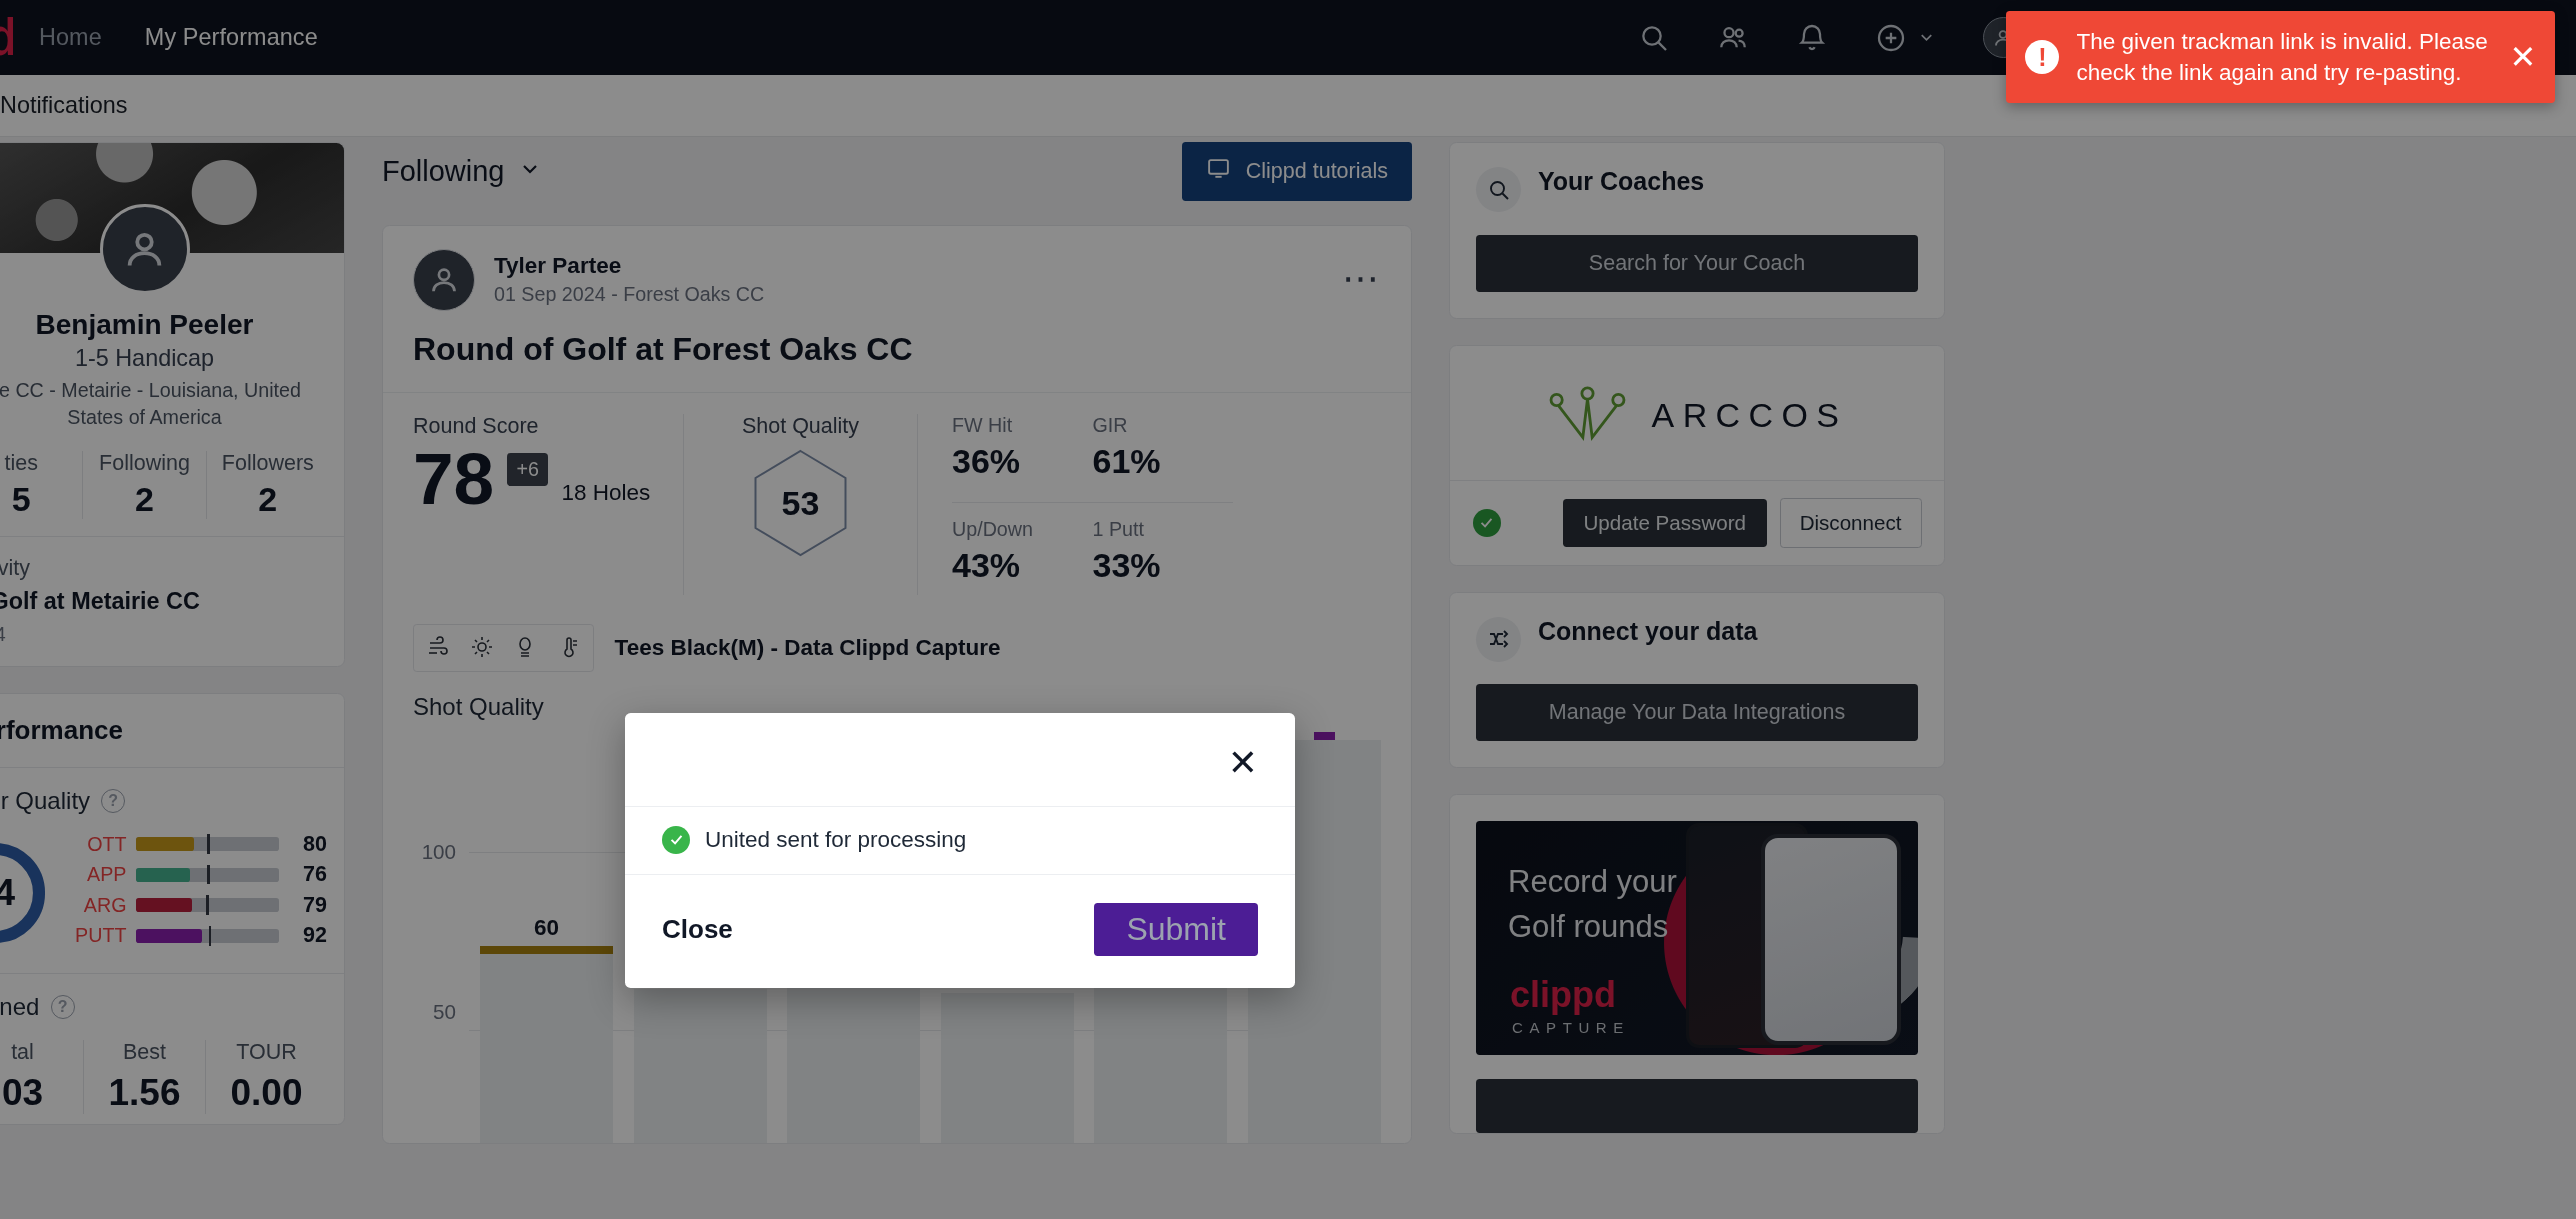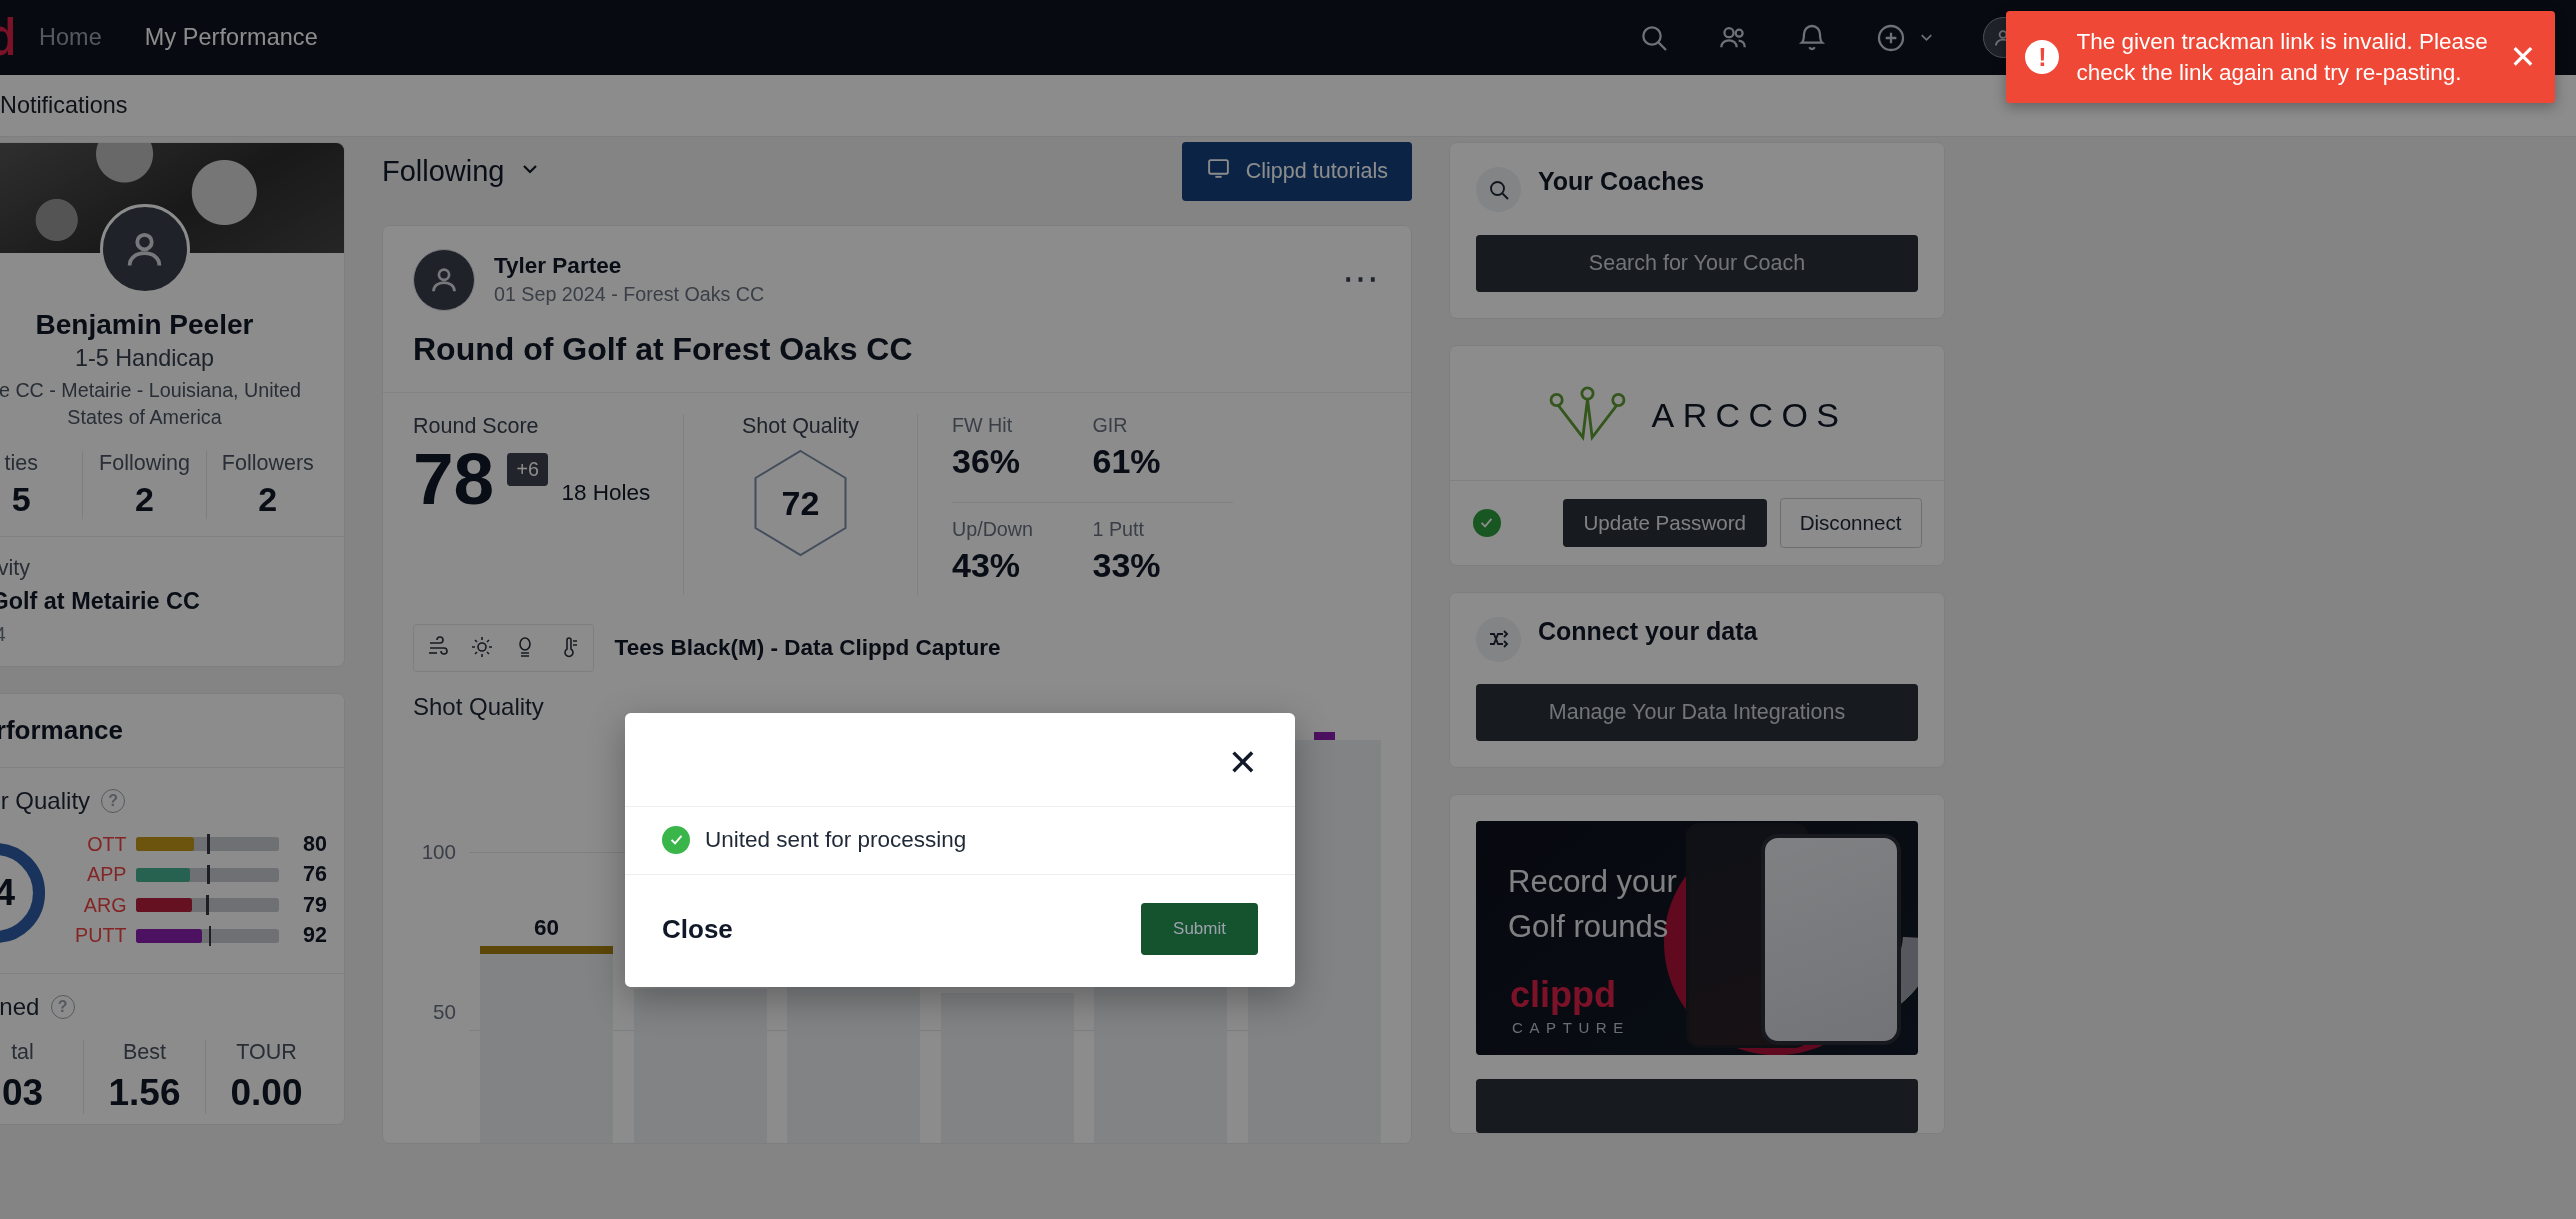--- a/index.html
+++ b/index.html
@@ -242,22 +242,22 @@
   }
   .m-input::placeholder { color: #b5babf; }
   .m-status { display: flex; align-items: center; gap: 15px; padding: 19px 0 20.6px; }
   .m-status .dot { width: 28px; height: 28px; border-radius: 50%; background: #39b54a;
                    display: flex; align-items: center; justify-content: center; }
   .m-status .dot svg { width: 17px; height: 17px; stroke: #fff; fill: none; stroke-width: 2.8; }
   .m-status span { font-size: 22.5px; color: #1f2937; }
   .m-foot { display: flex; align-items: center; padding: 28px 37px 32px; border-top: 0.9px solid #eceef1; }
   .m-close { font-size: 26px; font-weight: 700; color: #111827; background: none; border: none;
              font-family: "Liberation Sans", sans-serif; }
-  .m-submit { margin-left: auto; background: #14532d; color: #9ca3af; border: none; border-radius: 3.7px;
-              padding: 16px 32px; font-size: 17px; font-family: "Liberation Sans", sans-serif; }
+  .m-submit { margin-left: auto; background: #4c1d95; color: #9ca3af; border: none; border-radius: 3.7px;
+              padding: 8px 32px; font-size: 32px; font-family: "Liberation Sans", sans-serif; }
 </style>
 </head>
 <body>
 
 <div id="root">
 
   <div id="page">
 
     <div class="topnav">
       <div class="logo-frag">d</div>
@@ -479,21 +479,21 @@
                 <div class="sr-badge">+6</div>
                 <div class="sr-holes">18 Holes</div>
               </div>
             </div>
             <div class="sr-sq">
               <div class="sr-lbl">Shot Quality</div>
               <div class="hexw">
                 <svg viewBox="0 0 100 110">
                     <polygon points="50,3 95,30 95,80 50,107 5,80 5,30" fill="none" stroke="#7d8da8" stroke-width="2"></polygon>
                   </svg>
-                <div class="hv">72</div>
+                <div class="hv">53</div>
               </div>
             </div>
             <div class="sr-grid">
               <div class="gcells">
                 <div class="gcell">
                   <div class="gc-l">FW Hit</div>
                   <div class="gc-v">36%</div>
                 </div>
                 <div class="gcell">
                   <div class="gc-l">GIR</div>

